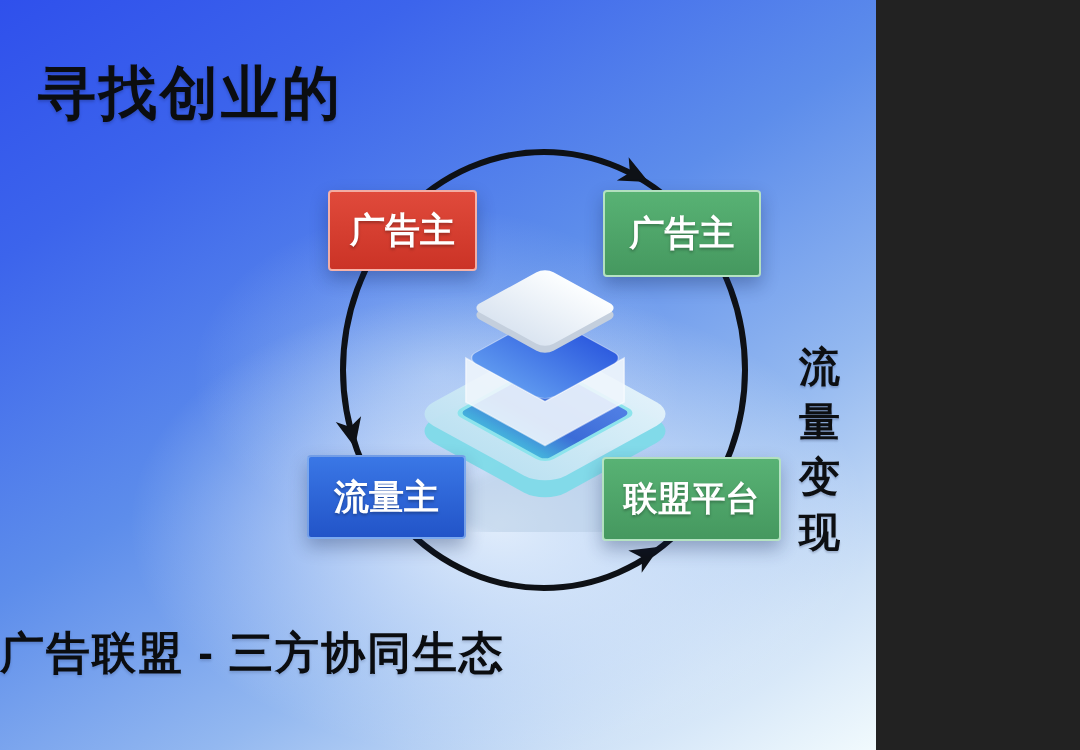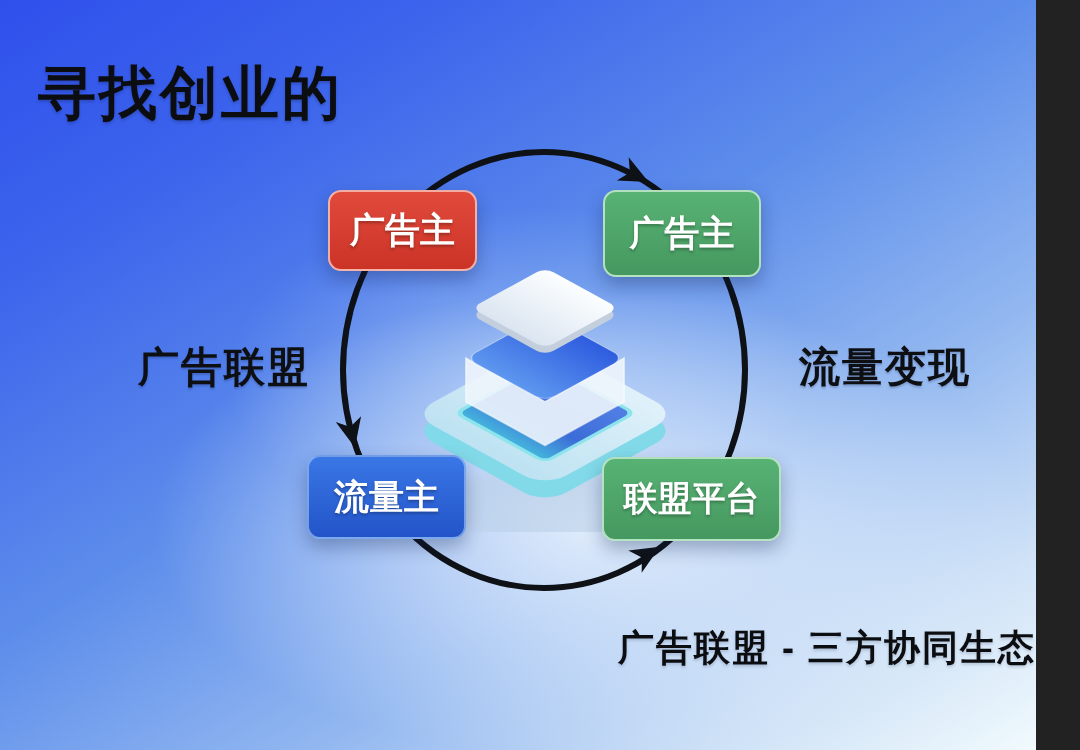--- a/index.html
+++ b/index.html
@@ -2,38 +2,38 @@
 <html><head>
 <meta charset="utf-8">
 <style>
   html,body{margin:0;padding:0;}
   body{
     font-family:"Liberation Sans","DejaVu Sans",sans-serif;
     background:#222;
   }
   .canvas{
     position:relative;
-    width:1036px;height:750px;
+    width:876px;height:750px;
     overflow:hidden;
     background:
       radial-gradient(62% 46% at 57% 70%, rgba(248,253,255,0.78) 0%, rgba(248,253,255,0) 68%),
       radial-gradient(40% 32% at 50% 50%, rgba(230,246,252,0.35) 0%, rgba(230,246,252,0) 70%),
       linear-gradient(148deg, #2f50ec 0%, #3c64ec 20%, #5d8deb 46%, #93b8f0 68%, #cfe2f7 86%, #f1fafd 100%);
   }
   .page-title{
     position:absolute;left:38px;top:55px;
     font-size:58px;font-weight:900;color:#0b0d10;
     letter-spacing:3px;
     text-shadow:0 2px 3px rgba(10,20,60,0.25);
   }
   svg.overlay{position:absolute;left:0;top:0;}
   .node{
     position:absolute;
     display:flex;align-items:center;justify-content:center;
-    border-radius:13px;
+    border-radius:4px;
     color:#fff;font-weight:800;
     text-shadow:0 2px 3px rgba(0,0,0,0.28);
     box-shadow:0 8px 18px rgba(15,35,80,0.32);
     z-index:3;
   }
   .node-red{
     background:linear-gradient(180deg,#e04a3b 0%,#cb3326 100%);
     border:2.5px solid rgba(255,214,206,0.75);
   }
   .node-green{
@@ -46,22 +46,22 @@
   }
   .side-label{
     position:absolute;
     font-size:41px;font-weight:900;color:#0d0f12;
     letter-spacing:2px;
     text-shadow:0 2px 2px rgba(10,20,60,0.2);
     z-index:2;
   }
   .footer-title{
     position:absolute;left:0;right:0;top:624px;
-    text-align:right;
-    font-size:36px;font-weight:900;color:#0b0d10;
+    text-align:left;
+    font-size:44px;font-weight:900;color:#0b0d10;
     letter-spacing:2px;
     text-shadow:0 2px 3px rgba(10,20,60,0.18);
   }
   .footer-subtitle{
     position:absolute;left:0;right:0;top:687px;
     text-align:center;
     font-size:30px;font-weight:500;color:#23282e;
     letter-spacing:1px;
   }
 </style>
@@ -129,18 +129,17 @@
   </div>
 
   <div class="node node-blue" style="left:307px;top:455px;width:155px;height:80px;font-size:35px;">
     <span>流量主</span>
   </div>
 
   <div class="node node-green" style="left:602px;top:457px;width:175px;height:80px;font-size:34px;">
     <span>联盟平台</span>
   </div>
 
-  <div class="side-label" style="left:138px;top:340px;">广告联盟</div>
   <div class="side-label" style="left:787px;top:340px;margin-left:12px;">流量变现</div>
 
   <div class="footer-title">广告联盟 - 三方协同生态</div>
 
 </div>
 
 </body></html>

